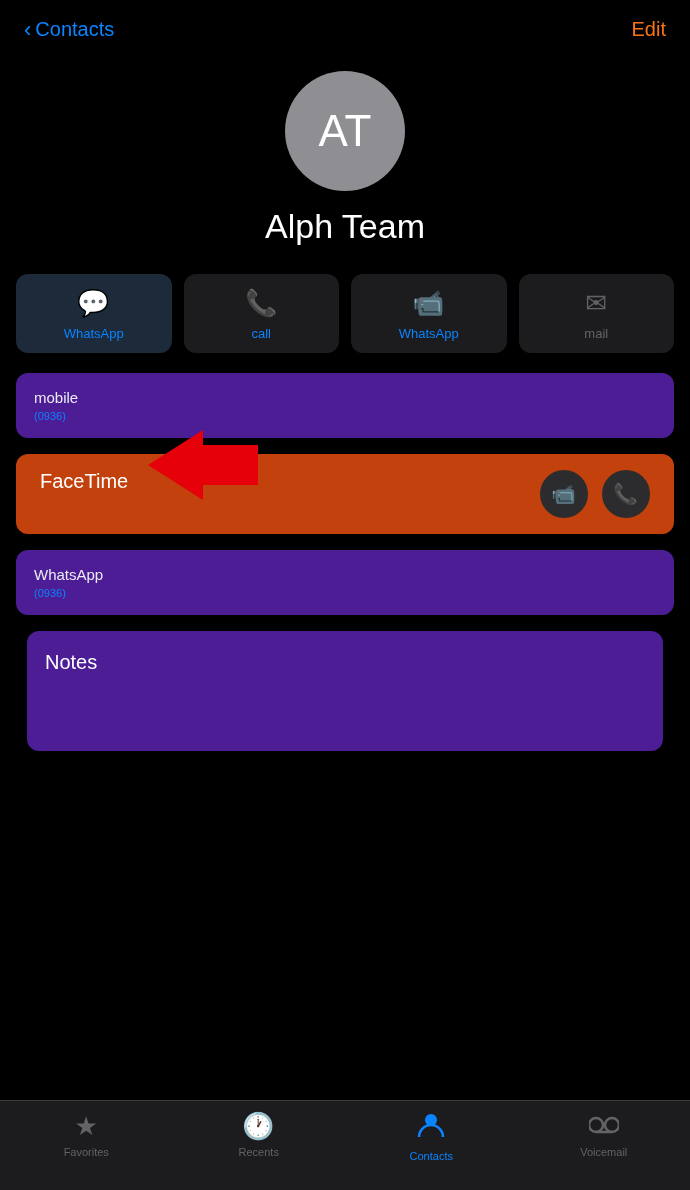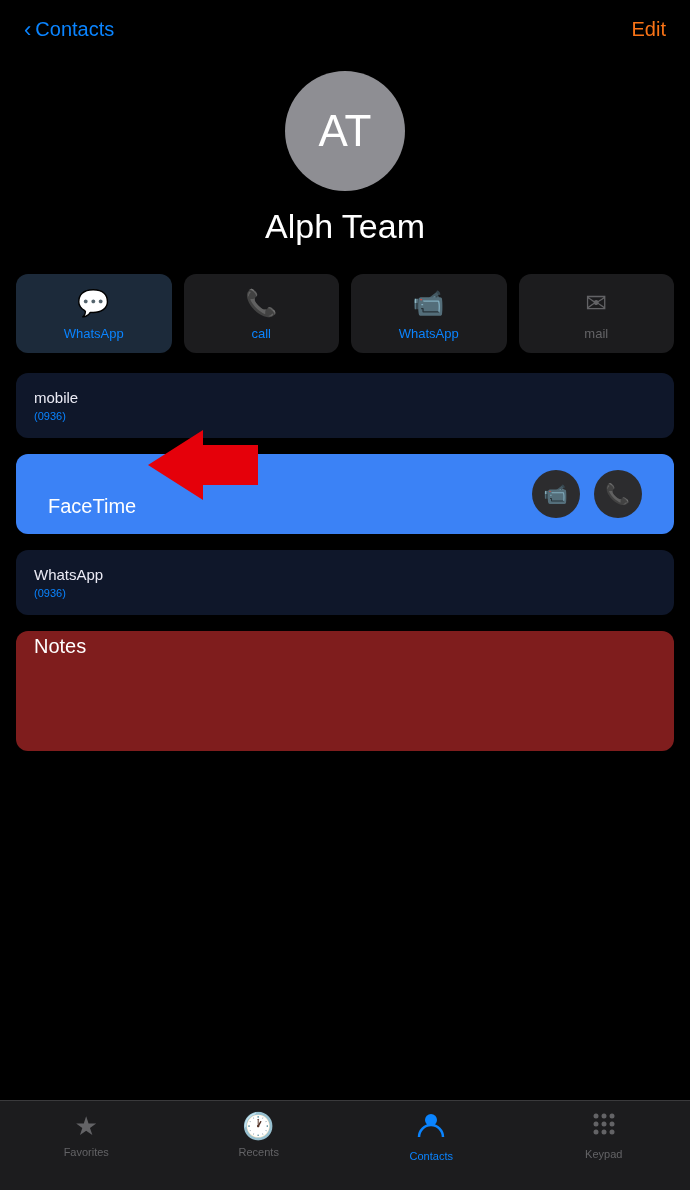--- a/index.html
+++ b/index.html
@@ -97,43 +97,43 @@
       font-size: 13px;
       color: #0a84ff;
     }
     .action-label.gray-label {
       color: #636366;
     }
     
 
     
     .info-section {
-      background: #0f172a;
+      background: #4c1d95;
       border-radius: 12px;
       margin: 8px 16px 16px;
       padding: 16px 18px;
     }
     .info-label {
       font-size: 15px;
       color: #ebebf5;
       margin-bottom: 4px;
     }
     .info-value {
       font-size: 11px;
       color: #0a84ff;
     }
 
     
     .facetime-row {
-      background: #3b82f6;
+      background: #c2410c;
       border-radius: 12px;
       margin: 0 16px 16px;
-      padding: 16px 32px;
-      display: flex;
-      align-items: flex-end;
+      padding: 16px 24px;
+      display: flex;
+      align-items: flex-start;
       justify-content: space-between;
     }
     .facetime-label {
       font-size: 20px;
       color: #fff;
     }
     .facetime-icons {
       display: flex;
       gap: 14px;
     }
@@ -145,24 +145,24 @@
       display: flex;
       align-items: center;
       justify-content: center;
       cursor: pointer;
       color: #0a84ff;
       font-size: 20px;
     }
 
     
     .notes-section {
-      background: #7f1d1d;
+      background: #4c1d95;
       border-radius: 12px;
-      margin: 0 16px 16px;
-      padding: 4px 18px;
+      margin: 0 27px 16px;
+      padding: 20px 18px;
       min-height: 120px;
     }
     .notes-label {
       font-size: 20px;
       color: #fff;
     }
 
     
     .tab-bar {
       position: absolute;
@@ -292,27 +292,21 @@
     <span class="tab-icon active">
       <svg width="28" height="28" viewBox="0 0 28 28" fill="none">
         <circle cx="14" cy="9" r="6" fill="#0a84ff"></circle>
         <path d="M2 26c0-6.627 5.373-12 12-12s12 5.373 12 12" stroke="#0a84ff" stroke-width="2.5" fill="none"></path>
       </svg>
     </span>
     <span class="tab-label active">Contacts</span>
   </div>
   <div class="tab-item">
     <span class="tab-icon">
-      <svg width="26" height="26" viewBox="0 0 26 26" fill="#636366">
-        <circle cx="5" cy="5" r="2.5"></circle>
-          <circle cx="13" cy="5" r="2.5"></circle>
-          <circle cx="21" cy="5" r="2.5"></circle>
-        <circle cx="5" cy="13" r="2.5"></circle>
-          <circle cx="13" cy="13" r="2.5"></circle>
-          <circle cx="21" cy="13" r="2.5"></circle>
-        <circle cx="5" cy="21" r="2.5"></circle>
-          <circle cx="13" cy="21" r="2.5"></circle>
-          <circle cx="21" cy="21" r="2.5"></circle>
+      <svg width="30" height="20" viewBox="0 0 30 20" fill="none">
+        <circle cx="7" cy="10" r="7" stroke="#636366" stroke-width="2.5"></circle>
+        <circle cx="23" cy="10" r="7" stroke="#636366" stroke-width="2.5"></circle>
+        <line x1="7" y1="17" x2="23" y2="17" stroke="#636366" stroke-width="2.5"></line>
       </svg>
     </span>
-    <span class="tab-label">Keypad</span>
+    <span class="tab-label">Voicemail</span>
   </div>
 </div>
 
 </body></html>

